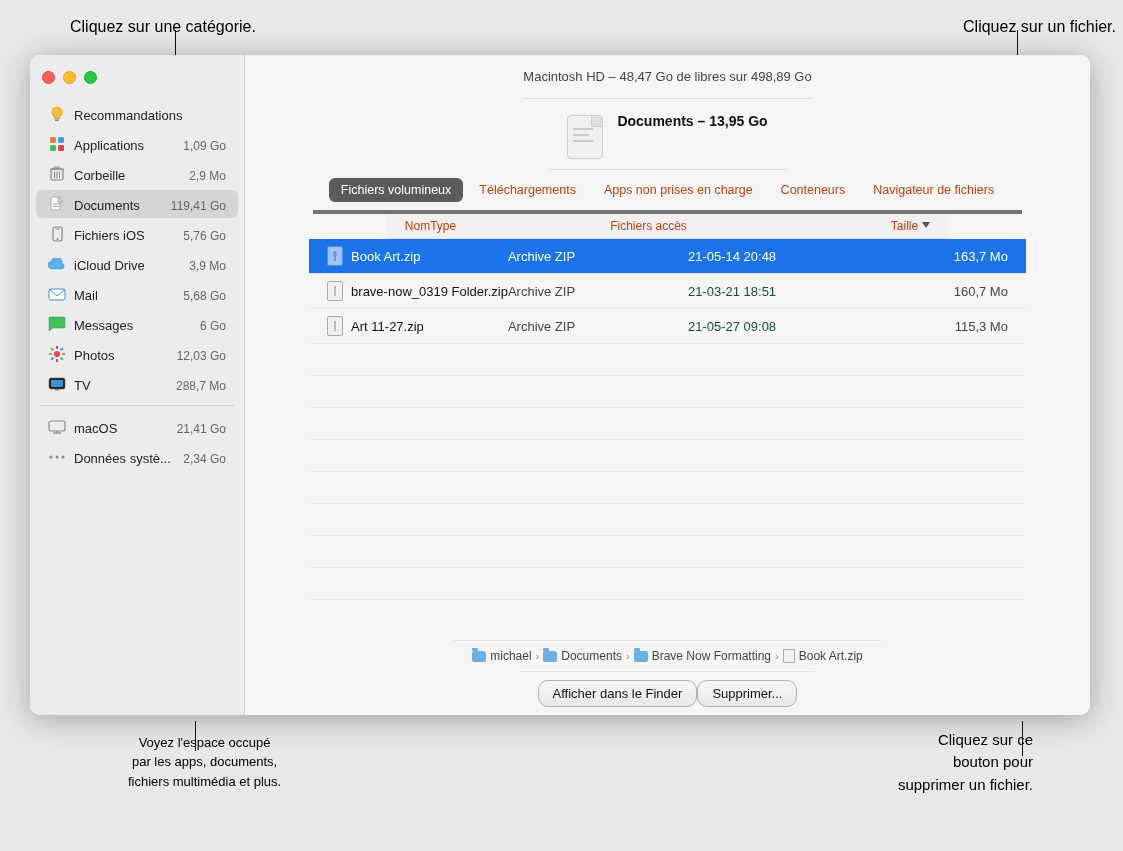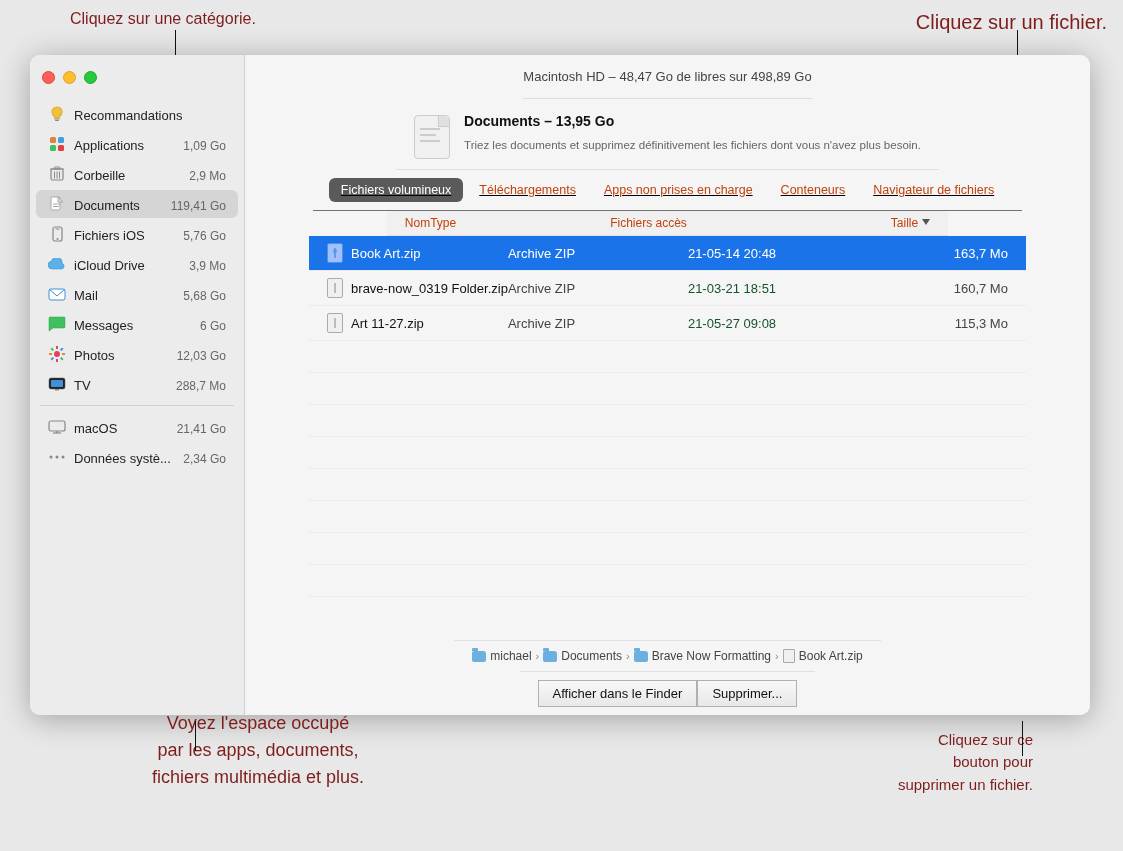--- a/index.html
+++ b/index.html
@@ -9,40 +9,41 @@
       width: 1123px;
       height: 851px;
       position: relative;
       overflow: hidden;
     }
 
     
     .annotation {
       position: absolute;
       font-size: 15px;
-      color: #7f1d1d;
+      color: #000000;
       line-height: 1.4;
+      margin-top: 8px;
     }
 
     .annotation-top-left {
       top: 8px;
       left: 70px;
       font-size: 16px;
     }
 
     .annotation-top-right {
       top: 8px;
-      right: 16px;
-      font-size: 20px;
+      right: 7px;
+      font-size: 16px;
     }
 
     .annotation-bottom-left {
       bottom: 60px;
-      left: 152px;
-      font-size: 18px;
+      left: 128px;
+      font-size: 13px;
       text-align: center;
       line-height: 1.5;
     }
 
     .annotation-bottom-right {
       bottom: 55px;
       right: 90px;
       font-size: 15px;
       text-align: right;
       line-height: 1.5;
@@ -217,37 +218,36 @@
       position: absolute;
       height: 2px;
       background: #ccc;
       left: 5px;
     }
 
     .category-info h2 {
       font-size: 14px;
       font-weight: 600;
       color: #111;
-      margin-bottom: 8px;
+      margin-bottom: 1px;
     }
 
     .category-info p {
       font-size: 11.5px;
       color: #666;
       line-height: 1.4;
     }
 
     
     .tab-bar {
       display: flex;
       align-items: center;
       padding: 8px 16px;
       gap: 4px;
-      border-bottom: 1px solid #737373;
-      text-decoration: underline;
+      border-bottom: 4px solid #737373;
     }
 
     .tab {
       padding: 5px 12px;
       border-radius: 6px;
       font-size: 12.5px;
       cursor: pointer;
       color: #c2410c;
       white-space: nowrap;
     }
@@ -404,21 +404,21 @@
       display: flex;
       align-items: center;
       justify-content: space-between;
       border-top: 1px solid #e0e0e0;
       background: #f5f5f5;
     }
 
     .btn {
       padding: 5px 14px;
       border: 1px solid #b0b0b0;
-      border-radius: 0;
+      border-radius: 10px;
       background: linear-gradient(to bottom, #f8f8f8, #e8e8e8);
       font-size: 13px;
       color: #111;
       cursor: pointer;
       font-family: inherit;
     }
 
     .sort-arrow {
       width: 8px;
       height: 8px;
@@ -611,21 +611,20 @@
     </div>
 
     <div class="category-header">
       <div class="doc-icon">
         <div class="doc-icon-line" style="top:12px; width:20px;"></div>
         <div class="doc-icon-line" style="top:18px; width:16px;"></div>
         <div class="doc-icon-line" style="top:24px; width:20px;"></div>
       </div>
       <div class="category-info">
         <h2>Documents – 13,95 Go</h2>
-        <p>Triez les documents et supprimez définitivement les fichiers dont vous n'avez plus besoin.</p>
       </div>
     </div>
 
     <div class="tab-bar">
       <div class="tab active">
         <span>Fichiers volumineux</span>
       </div>
       <div class="tab">
         <span>Téléchargements</span>
       </div>

